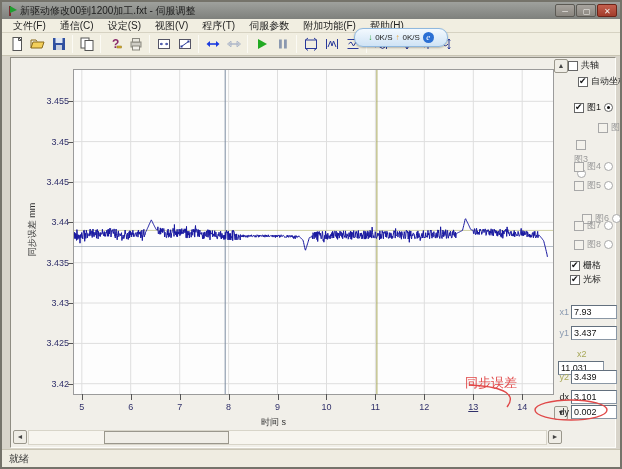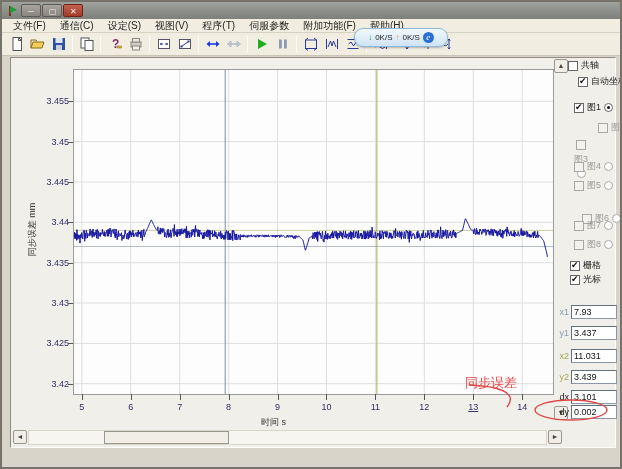--- a/index.html
+++ b/index.html
@@ -60,20 +60,21 @@
 </head>
 <body>
 
 <div id="window">
 
   <div id="titlebar">
     <span id="app-icon">
         <span class="pole"></span>
         <span class="flag"></span>
       </span>
+    <span id="title-text">新驱动修改00到1200加工.fxt - 伺服调整</span>
     <button class="win-btn">─</button>
     <button class="win-btn">▢</button>
     <button class="win-btn close">✕</button>
   </div>
 
   <div id="menubar">
       <span class="menu-item">文件(F)</span>
       <span class="menu-item">通信(C)</span>
       <span class="menu-item">设定(S)</span>
       <span class="menu-item">视图(V)</span>
@@ -357,21 +358,21 @@
         <span>光标</span>
       </div>
       <div class="fld-row" style="left: 0px; top: 248px;">
         <span class="fld-lbl" style="color: rgb(138, 154, 176);">x1</span>
         <div class="fld-input">7.93</div>
       </div>
       <div class="fld-row" style="left: 0px; top: 269px;">
         <span class="fld-lbl" style="color: rgb(138, 154, 176);">y1</span>
         <div class="fld-input">3.437</div>
       </div>
-      <div class="fld-row" style="left: 0px; top: 292px;">
+      <div class="fld-row" style="left: 0px; top: 292px; flex-direction: column;">
         <span class="fld-lbl" style="color: rgb(168, 168, 88);">x2</span>
         <div class="fld-input">11.031</div>
       </div>
       <div class="fld-row" style="left: 0px; top: 313px;">
         <span class="fld-lbl" style="color: rgb(168, 168, 88);">y2</span>
         <div class="fld-input">3.439</div>
       </div>
       <div class="fld-row" style="left: 0px; top: 333px;">
         <span class="fld-lbl" style="color: rgb(34, 34, 34);">dx</span>
         <div class="fld-input">3.101</div>
@@ -381,14 +382,17 @@
         <div class="fld-input">0.002</div>
       </div>
     </div>
 
   <div id="annotation-text">同步误差</div>
   <svg id="annotation-svg">
     <path d="M42,33 C70,34 92,40 80,55" fill="none" stroke="#e04848" stroke-width="1.4"></path>
     <ellipse cx="144" cy="58" rx="36" ry="10" fill="none" stroke="#e04848" stroke-width="1.4"></ellipse>
   </svg>
 
+  <div id="statusbar">
+    <span>就绪</span>
+  </div>
 
 </div>
 
 </body></html>

